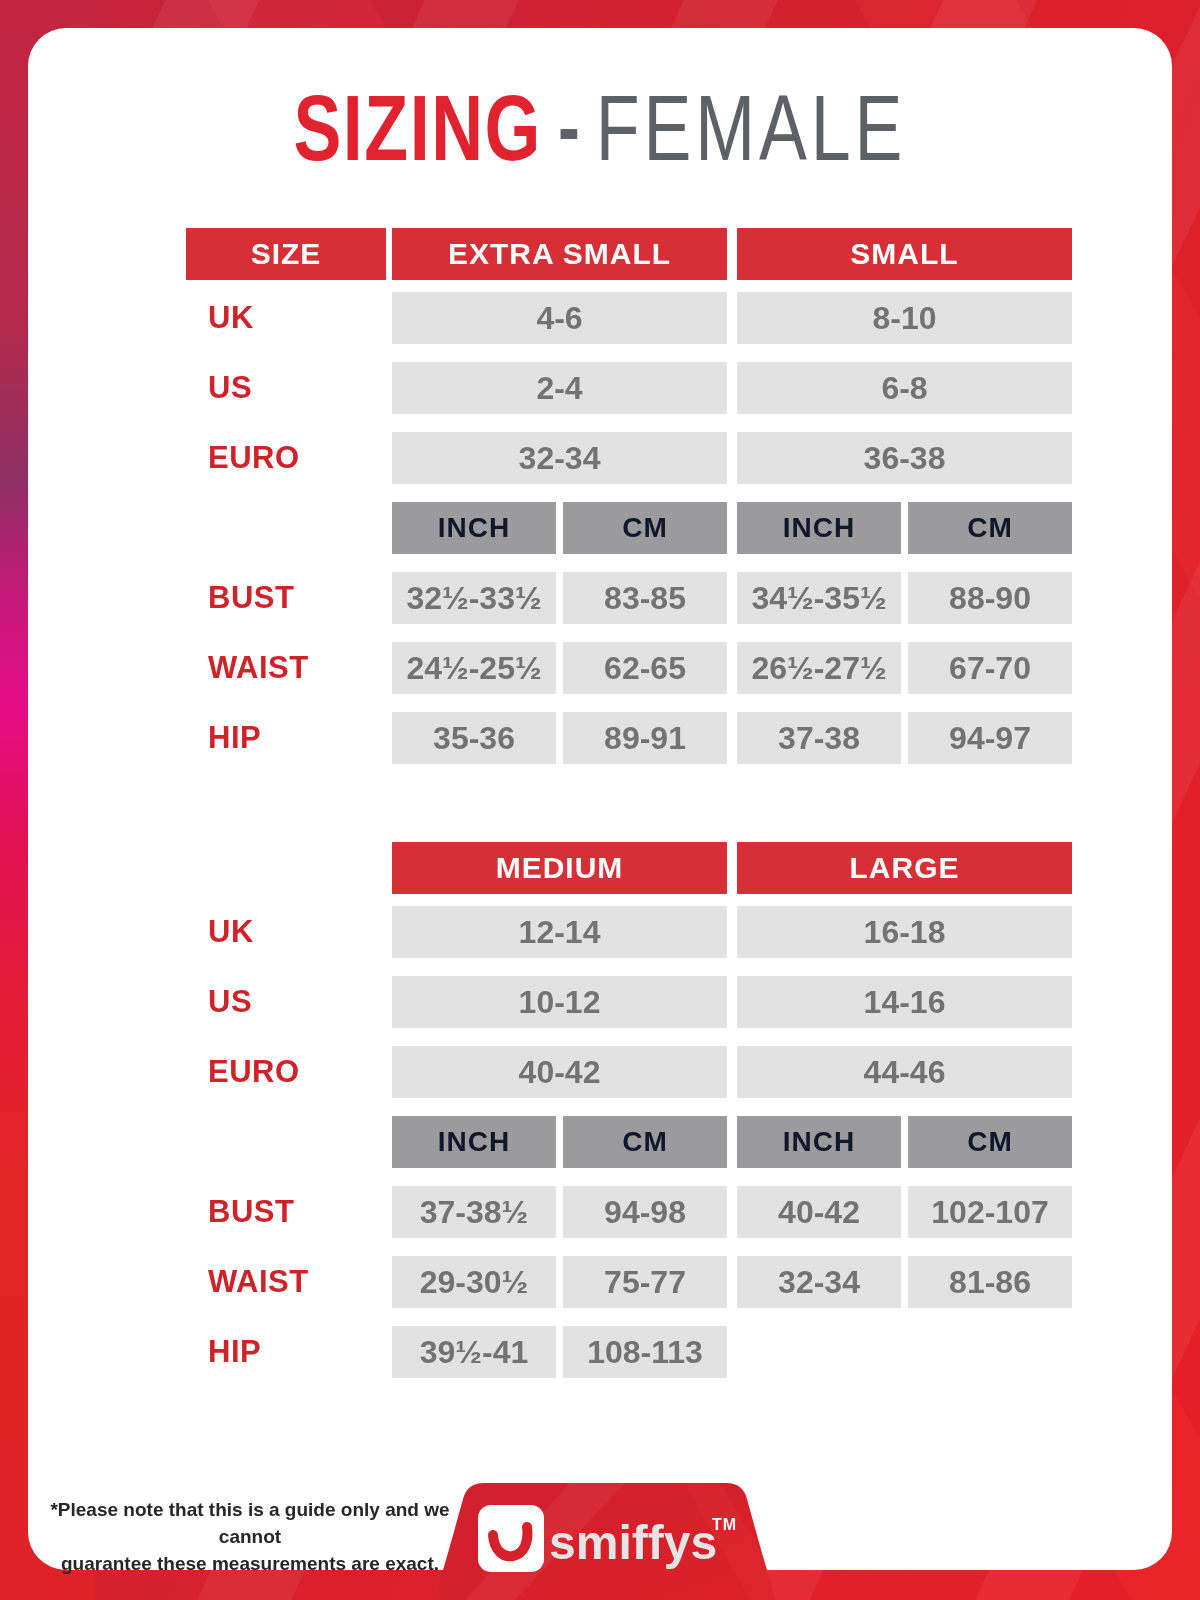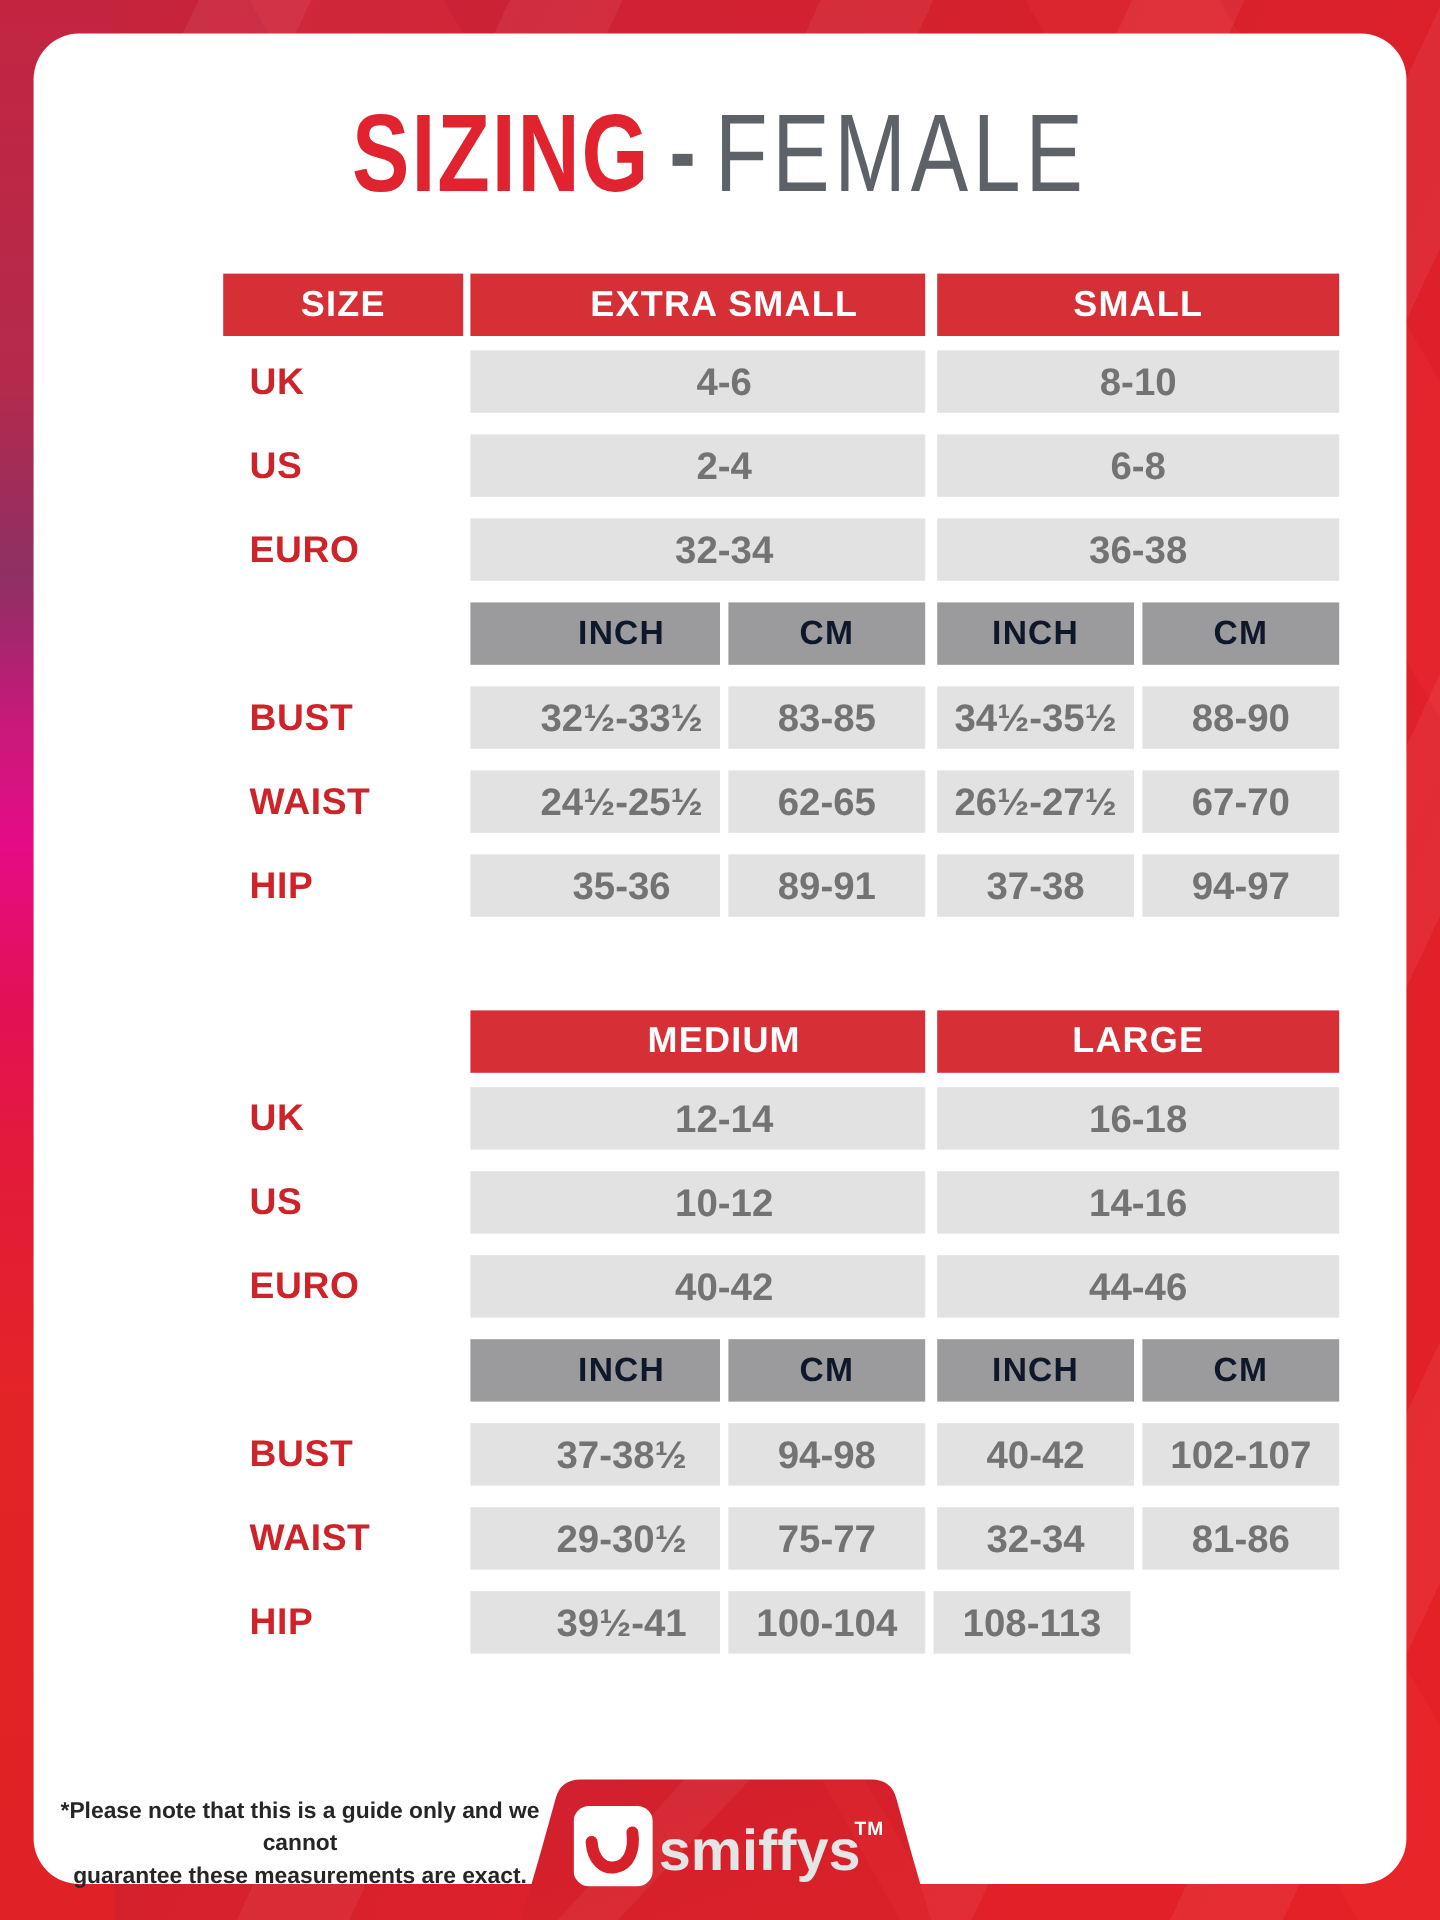--- a/index.html
+++ b/index.html
@@ -48,21 +48,21 @@
   .row-units{margin-top:10px;}
   .lbl{
     flex:0 0 200px;display:flex;align-items:center;
     padding-left:22px;box-sizing:border-box;
     color:#cd2329;font-weight:700;font-size:31px;letter-spacing:0.5px;
   }
   .cell{display:flex;align-items:center;justify-content:center;font-weight:700;}
   .c-size{flex:0 0 200px;}
   .c-full{flex:0 0 335px;}
   .c-half{flex:0 0 164px;}
-  .ml6{margin-left:6px;padding-left:44px;}
+  .ml6{margin-left:6px;}
   .ml7{margin-left:7px;}
   .ml10{margin-left:10px;}
   .red-box{background:#d62f36;color:#ffffff;font-size:30px;letter-spacing:1px;}
   .unit-box{background:#9b9b9d;color:#0f172a;font-size:28px;letter-spacing:1px;}
   .val-box{background:#e2e2e3;color:#737373;font-size:32px;}
   .spacer{background:transparent;}
   
   .disclaimer{
     position:absolute;left:0;top:1468px;width:412px;
     text-align:center;font-size:19px;font-weight:700;color:#262626;line-height:27px;margin-left:16px;
@@ -184,21 +184,20 @@
     <div class="row">
       <div class="lbl">WAIST</div>
       <div class="cell c-half val-box ml6">29-30½</div>
       <div class="cell c-half val-box ml7">75-77</div>
       <div class="cell c-half val-box ml10">32-34</div>
       <div class="cell c-half val-box ml7">81-86</div>
     </div>
     <div class="row">
       <div class="lbl">HIP</div>
       <div class="cell c-half val-box ml6">39½-41</div>
-      <div class="cell c-half val-box ml7">100-104</div>
       <div class="cell c-half val-box ml7">108-113</div>
     </div>
   </div>
 
   <div class="disclaimer">
     <span>*Please note that this is a guide only and we cannot</span><br>
     <span>guarantee these measurements are exact.</span>
   </div>
 </div>
 

